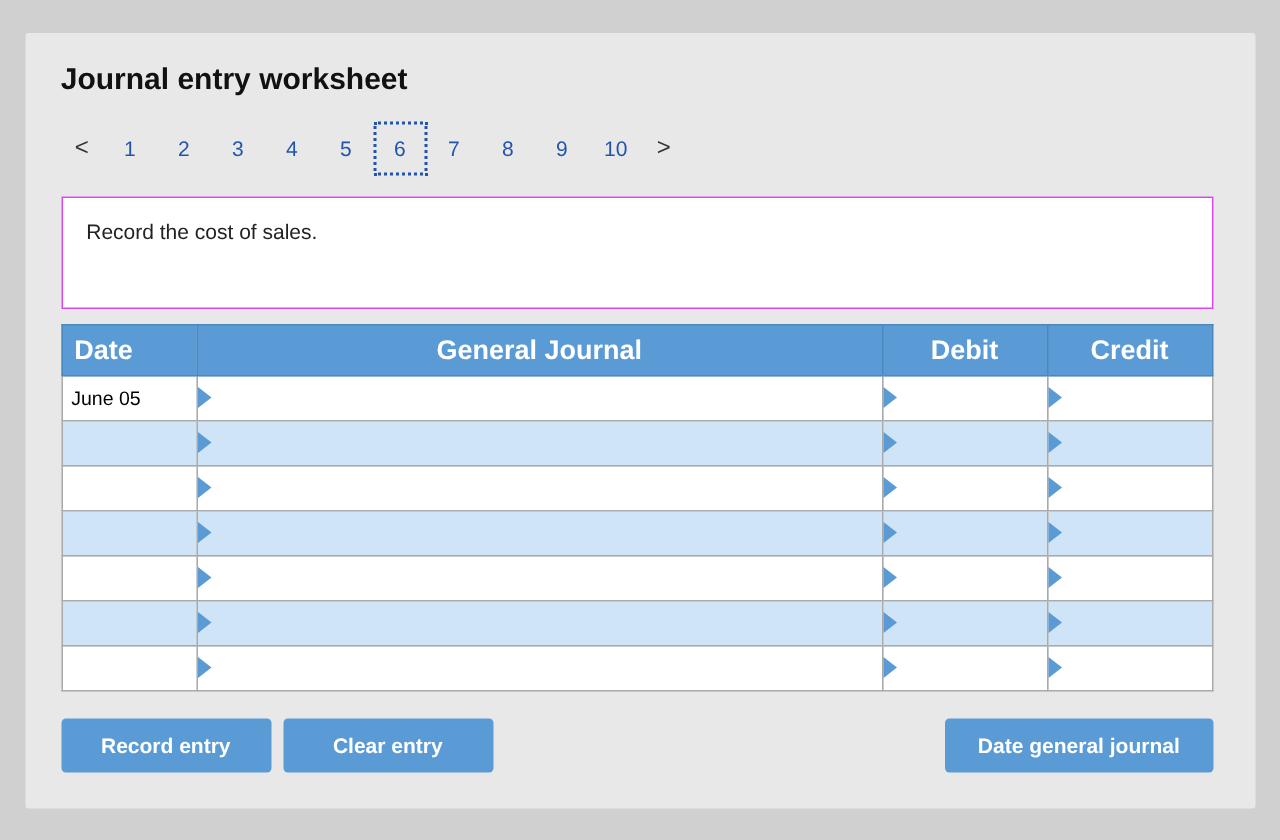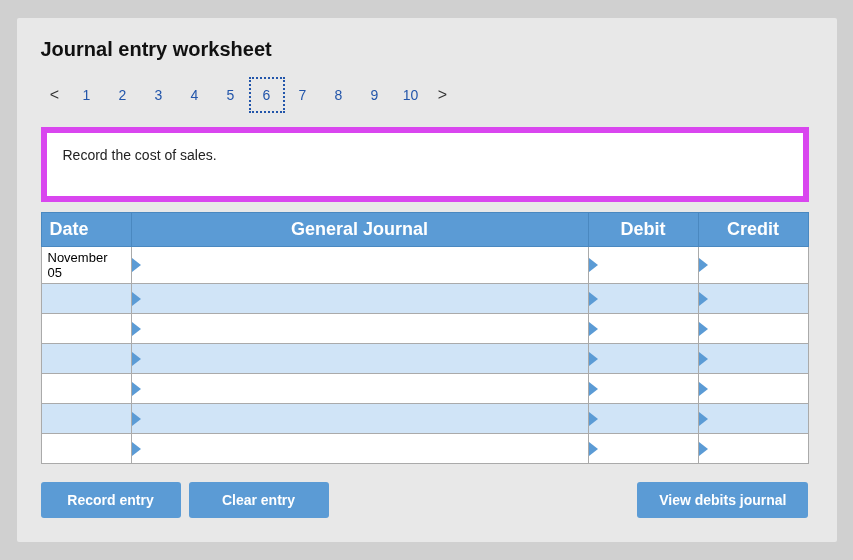--- a/index.html
+++ b/index.html
@@ -51,21 +51,21 @@
       color: #2255aa;
       cursor: pointer;
     }
     .pagination-item.active {
       border: 2px dotted #2255aa;
       color: #2255aa;
       font-weight: normal;
     }
     .description-box {
       background: #fff;
-      border: 6px solid #d946ef;
+      border: 1px solid #d946ef;
       padding: 14px 16px;
       margin-bottom: 10px;
       min-height: 75px;
       font-size: 14px;
       color: #222;
     }
     .note {
       color: #cc0000;
       font-size: 13px;
       margin-bottom: 10px;
@@ -194,21 +194,21 @@
       <tr>
         <th class="date-col">Date</th>
         <th class="journal-col">General Journal</th>
         <th class="debit-col">Debit</th>
         <th class="credit-col">Credit</th>
       </tr>
     </thead>
     <tbody>
       <tr>
         <td class="date-cell">
-          <span>November 05</span>
+          <span>June 05</span>
         </td>
         <td class="journal-cell">
           <span class="arrow-indicator"></span>
           <input class="cell-input" type="text" style="">
         </td>
         <td class="debit-cell">
           <span class="arrow-indicator"></span>
           <input class="cell-input debit-input" type="text" style="">
         </td>
         <td class="credit-cell">
@@ -305,15 +305,15 @@
           <span class="arrow-indicator"></span>
           <input class="cell-input credit-input" type="text" style="">
         </td>
       </tr>
     </tbody>
   </table>
 
   <div class="buttons-row">
     <button class="btn btn-record">Record entry</button>
     <button class="btn btn-clear">Clear entry</button>
-    <button class="btn btn-view">View debits journal</button>
+    <button class="btn btn-view">Date general journal</button>
   </div>
 </div>
 
 </body></html>

